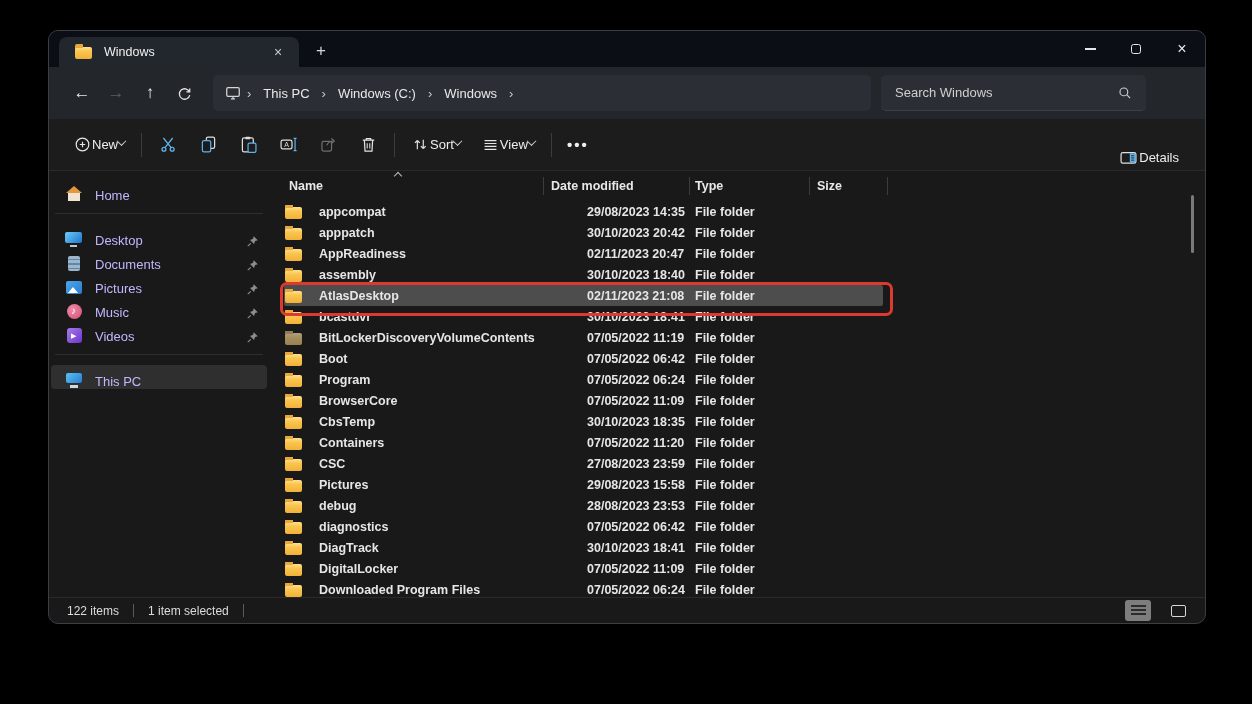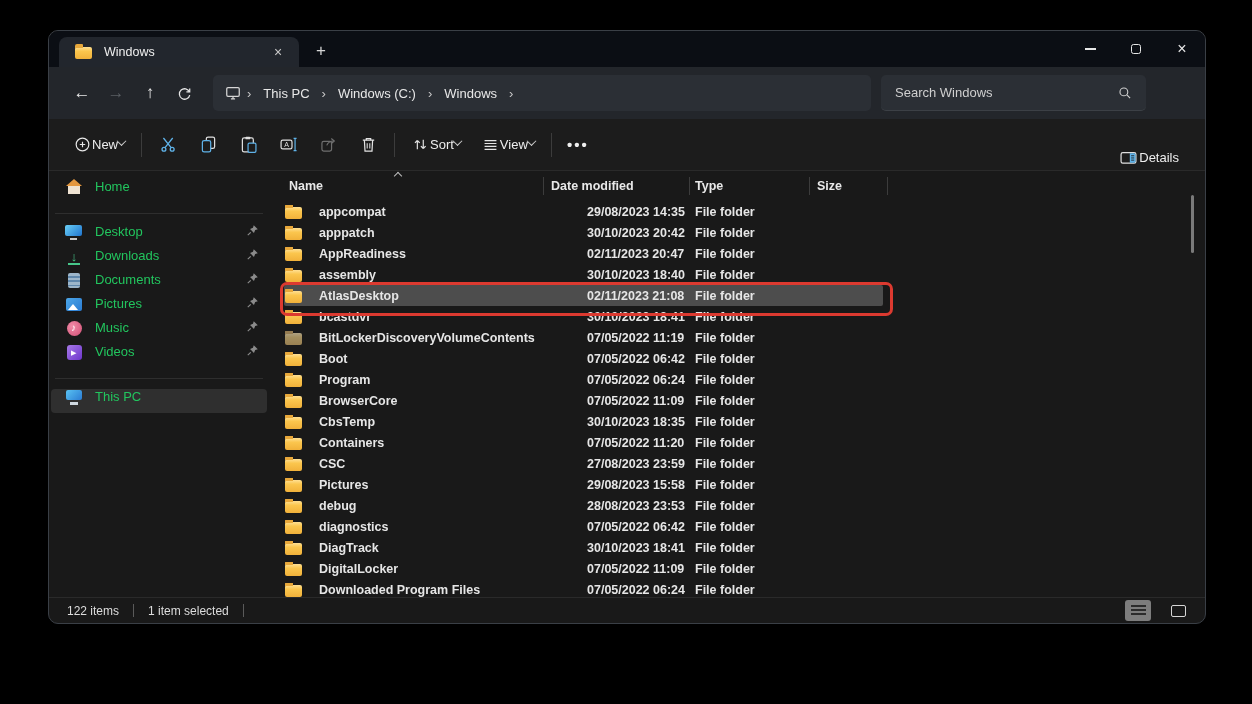--- a/index.html
+++ b/index.html
@@ -46,22 +46,22 @@
   .iconbtn{width:40px;justify-content:center;padding:0;}
   .cmd-sep{width:1px;height:24px;background:#3c3c3c;margin:0 6px;flex:none;}
   .chev{width:7px;height:7px;border-left:1.4px solid #cfcfcf;border-bottom:1.4px solid #cfcfcf;
         transform:rotate(-45deg) translate(1px,-1px);display:inline-block;margin-top:-4px;}
   .dots{color:#eeeeee;font-size:15px;letter-spacing:2px;font-weight:bold;}
   .details-btn{position:absolute;right:16px;top:20px;}
 
   
   .main{flex:1;display:flex;min-height:0;}
   .sidebar{width:220px;flex:none;padding-top:8px;overflow:hidden;}
-  .side-item{height:24px;margin:0 2px;display:flex;align-items:flex-start;padding:0 8px 0 14px;border-radius:4px;
-             color:#22c55e;font-size:13px;cursor:default;}
+  .side-item{height:24px;margin:0 2px;display:flex;align-items:flex-end;padding:0 8px 0 14px;border-radius:4px;
+             color:#c4b5fd;font-size:13px;cursor:default;}
   .side-item.selected{background:#2f2f2f;}
   .side-label{margin-left:12px;flex:1;}
   .side-divider{height:1px;background:#2e2e2e;margin:10px 6px;}
   .pin{flex:none;opacity:.85;}
   .pin.hidden{visibility:hidden;}
 
   
   .sicon{width:18px;height:17px;position:relative;flex:none;display:flex;align-items:center;justify-content:center;}
   .i-house-icon::before{content:'';position:absolute;top:0;left:0.5px;border-left:8.5px solid transparent;
       border-right:8.5px solid transparent;border-bottom:7px solid #e3973f;}
@@ -281,28 +281,20 @@
           <div class="side-divider"></div>
           <div class="side-item">
     <span class="sicon i-desktop-icon"></span>
     <span class="side-label">Desktop</span>
     <svg class="pin" width="13" height="13" viewBox="0 0 16 16">
       <path d="M9.5 1.5l5 5-3.2.9-1.5 3.6-4.8-4.8 3.6-1.5z" fill="#a0a0a0"></path>
       <path d="M5.8 10.2L2.2 13.8" stroke="#a0a0a0" stroke-width="1.4"></path>
     </svg>
   </div>
           <div class="side-item">
-    <span class="sicon i-downloads-icon"></span>
-    <span class="side-label">Downloads</span>
-    <svg class="pin" width="13" height="13" viewBox="0 0 16 16">
-      <path d="M9.5 1.5l5 5-3.2.9-1.5 3.6-4.8-4.8 3.6-1.5z" fill="#a0a0a0"></path>
-      <path d="M5.8 10.2L2.2 13.8" stroke="#a0a0a0" stroke-width="1.4"></path>
-    </svg>
-  </div>
-          <div class="side-item">
     <span class="sicon i-documents-icon"></span>
     <span class="side-label">Documents</span>
     <svg class="pin" width="13" height="13" viewBox="0 0 16 16">
       <path d="M9.5 1.5l5 5-3.2.9-1.5 3.6-4.8-4.8 3.6-1.5z" fill="#a0a0a0"></path>
       <path d="M5.8 10.2L2.2 13.8" stroke="#a0a0a0" stroke-width="1.4"></path>
     </svg>
   </div>
           <div class="side-item">
     <span class="sicon i-pictures-icon"></span>
     <span class="side-label">Pictures</span>

